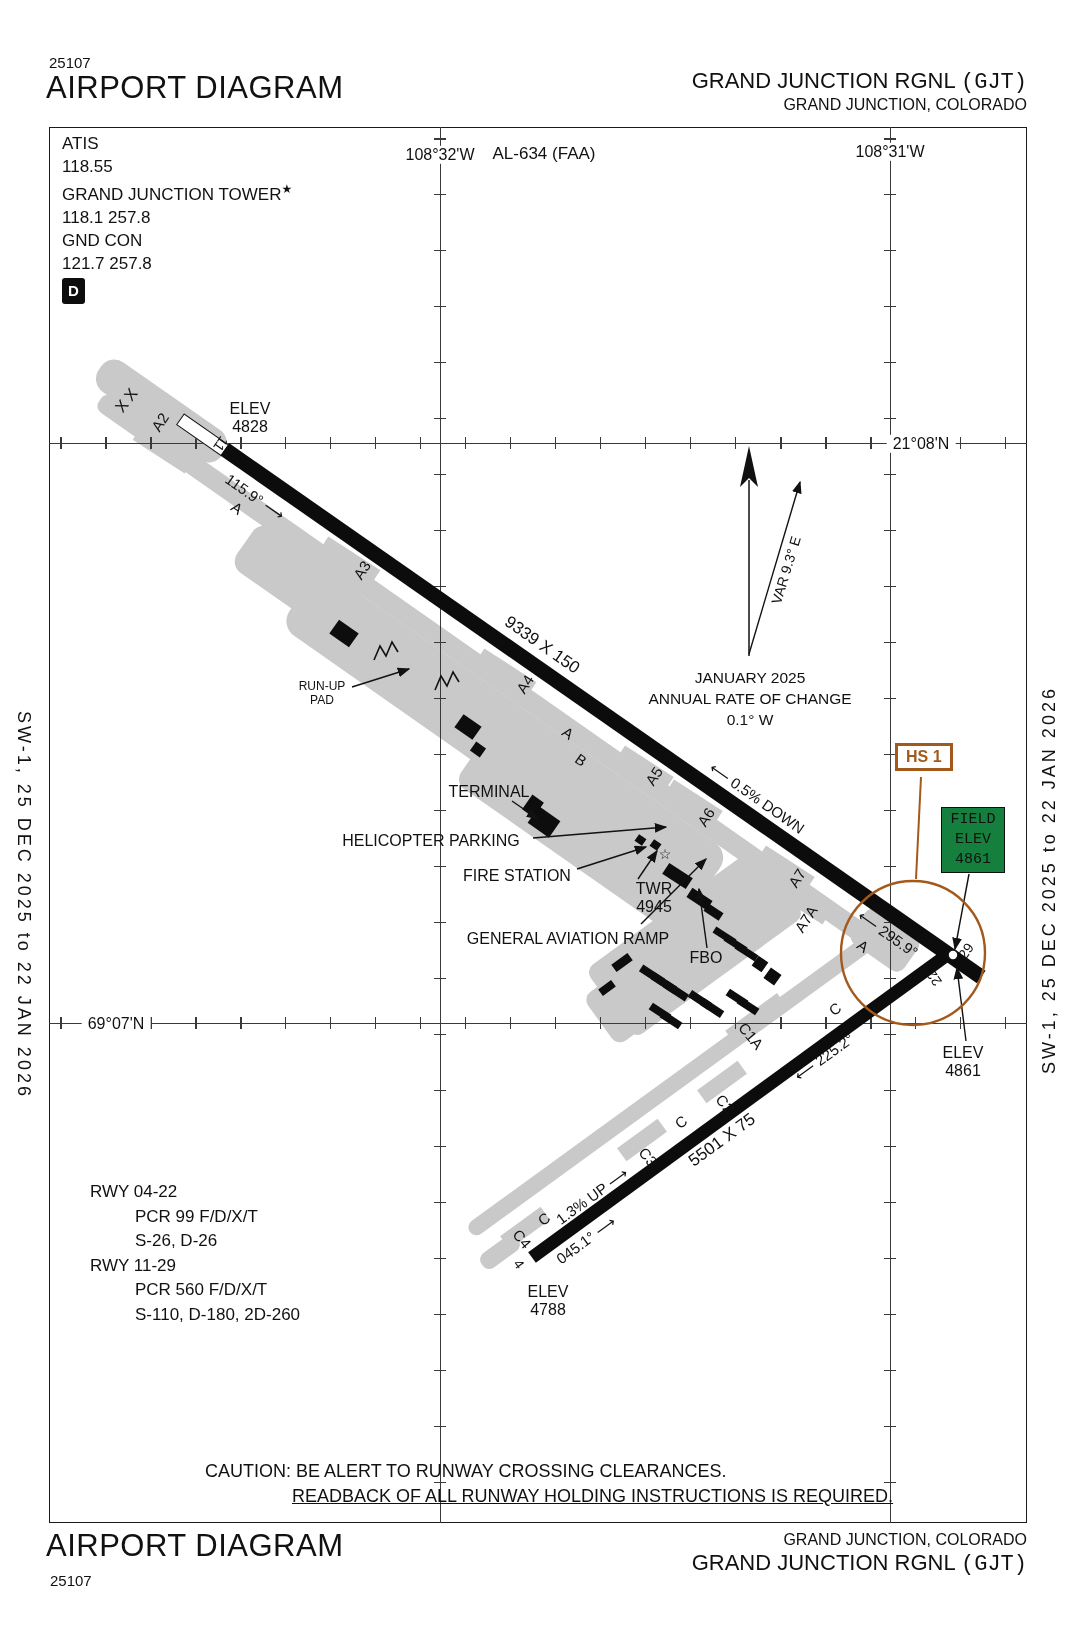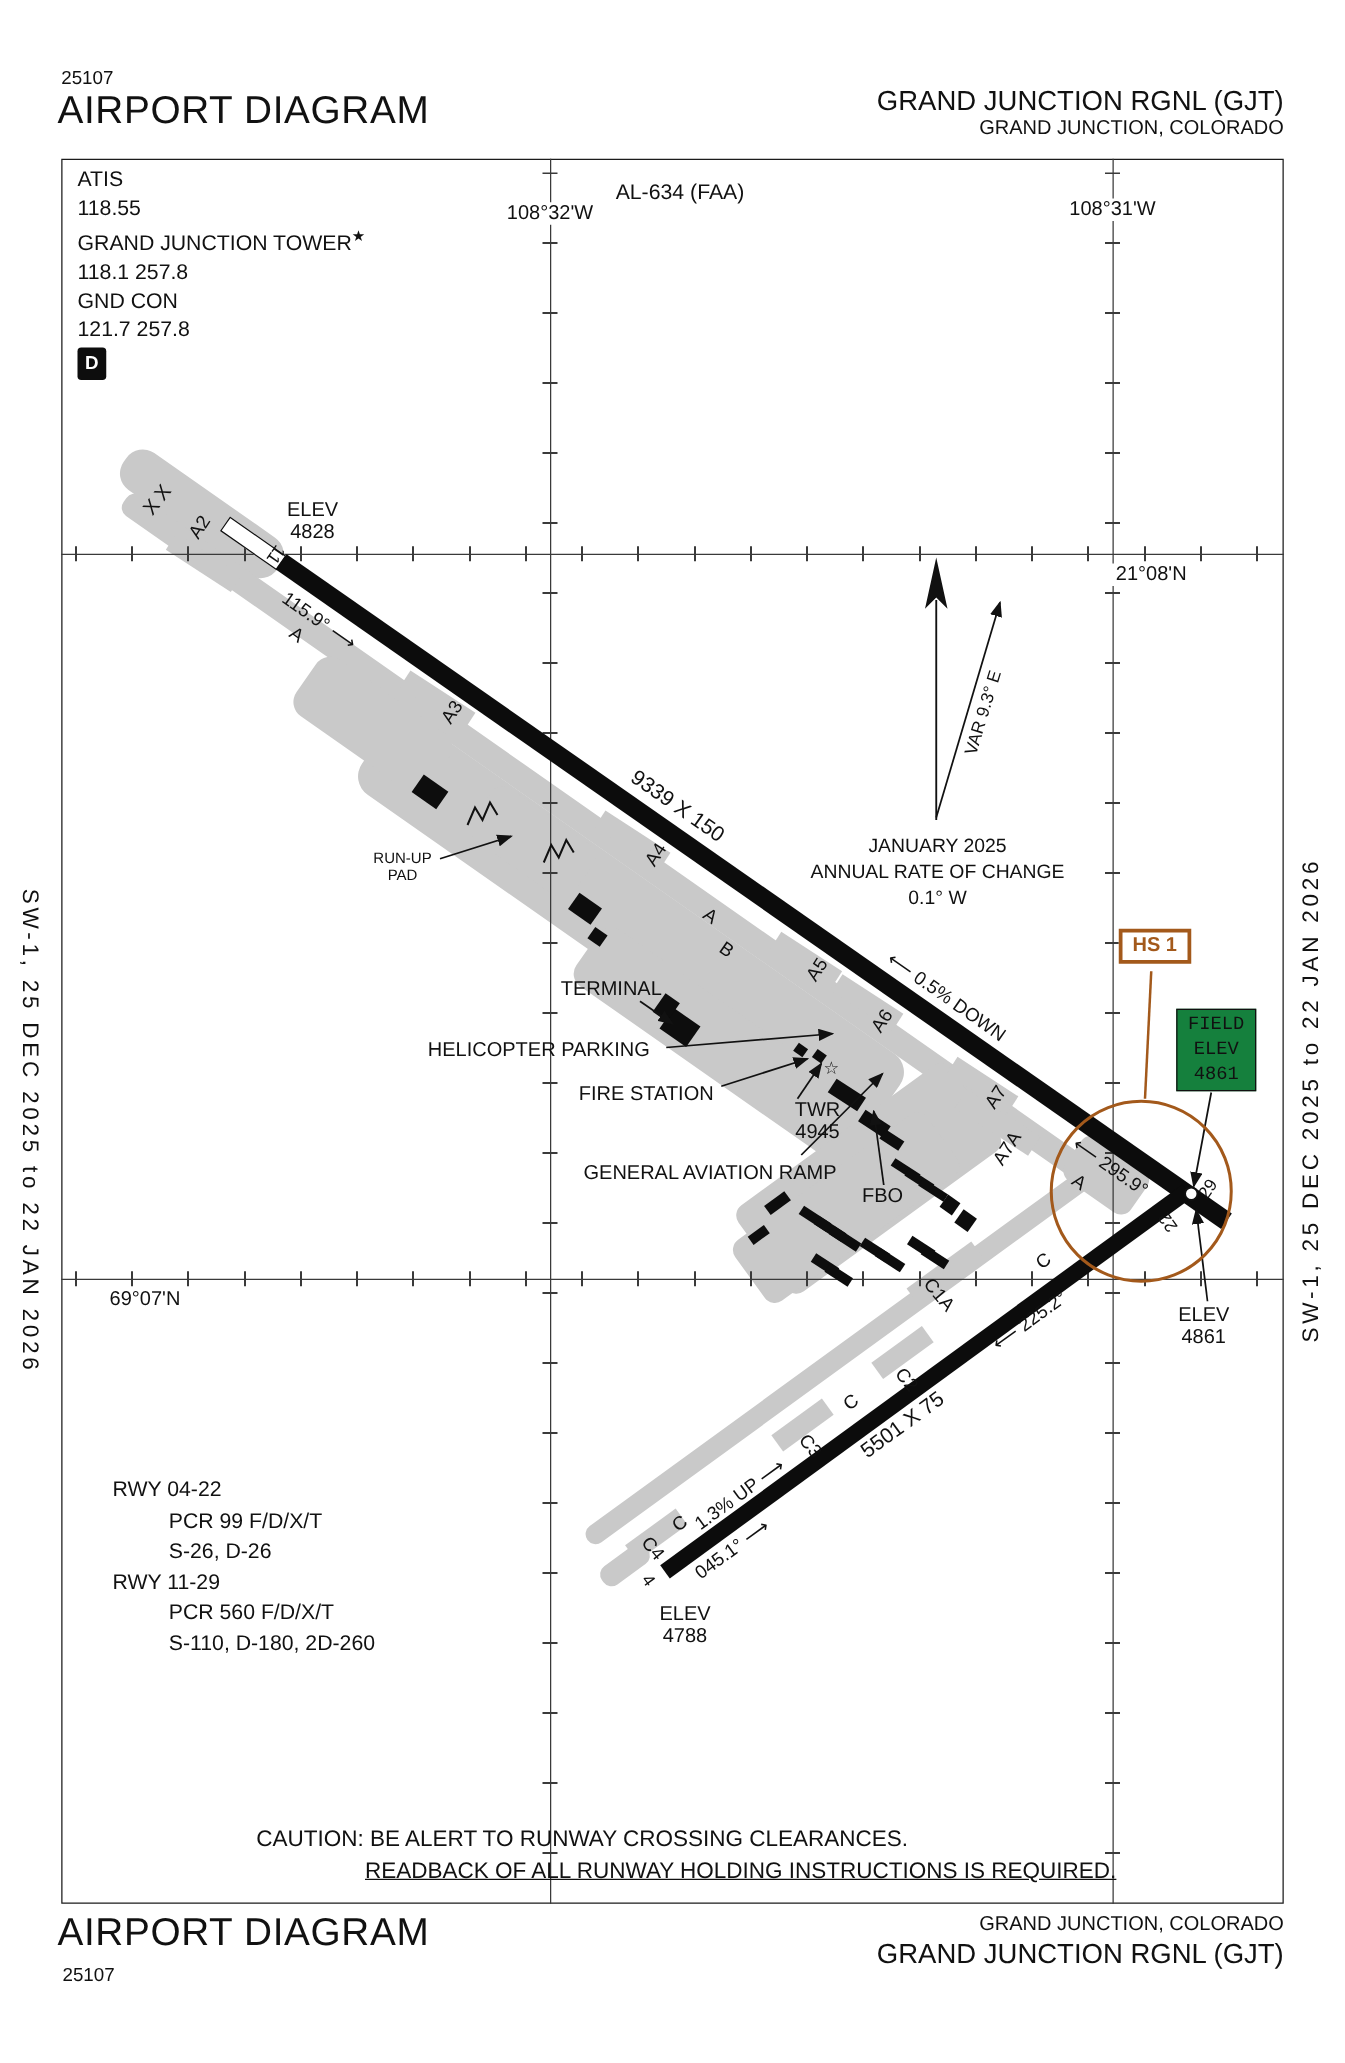--- a/index.html
+++ b/index.html
@@ -1,30 +1,30 @@
 <!DOCTYPE html>
 <html><head>
 <meta charset="utf-8">
 <style>
   html,body{margin:0;padding:0;}
   body{width:1076px;height:1650px;position:relative;background:#fff;overflow:hidden;
        font-family:"Liberation Sans", sans-serif;color:#111;}
   .t{position:absolute;white-space:nowrap;color:#111;line-height:1.15;}
   .ctr{text-align:center;}
-  .wbg{background:#fff;padding:0 6px;margin-top:16px;}
+  .wbg{background:#fff;padding:0 6px;}
   .pv{position:absolute;background:#c9c9c9;}
   .band{transform-origin:0 50%;}
   .bld{position:absolute;background:#0d0d0d;}
   .rwy{position:absolute;background:#0c0c0c;transform-origin:0 50%;}
   .rwybox{position:absolute;background:#fff;border:1.6px solid #111;box-sizing:border-box;transform-origin:0 50%;}
   .frame{position:absolute;border:1.7px solid #1b1b1b;box-sizing:border-box;}
   .gline{position:absolute;background:#3a3a3a;}
   .gtickh{position:absolute;background:repeating-linear-gradient(90deg,#3a3a3a 0 1.5px,transparent 1.5px 45px);}
   .gtickv{position:absolute;background:repeating-linear-gradient(180deg,#3a3a3a 0 1.5px,transparent 1.5px 56px);}
-  .serif{font-family:Liberation Sans, sans-serif;}
+  .serif{font-family:Liberation Mono, monospace;}
   .dbox{display:inline-block;background:#0d0d0d;color:#fff;font-weight:bold;font-size:15px;
         padding:1px 6px 2px 6px;border-radius:3px;}
   .hs1{position:absolute;border:3.5px solid #a3591b;color:#a3591b;background:#fff;
        font-size:16px;padding:2px 8px;font-weight:bold;}
   .febox{position:absolute;border:1.6px solid #111;background:#15803d;text-align:center;
          font-size:15px;line-height:20px;padding:2px 5px;font-family:Liberation Mono, monospace;}
   svg{position:absolute;left:0;top:0;}
 </style>
 </head>
 <body>

